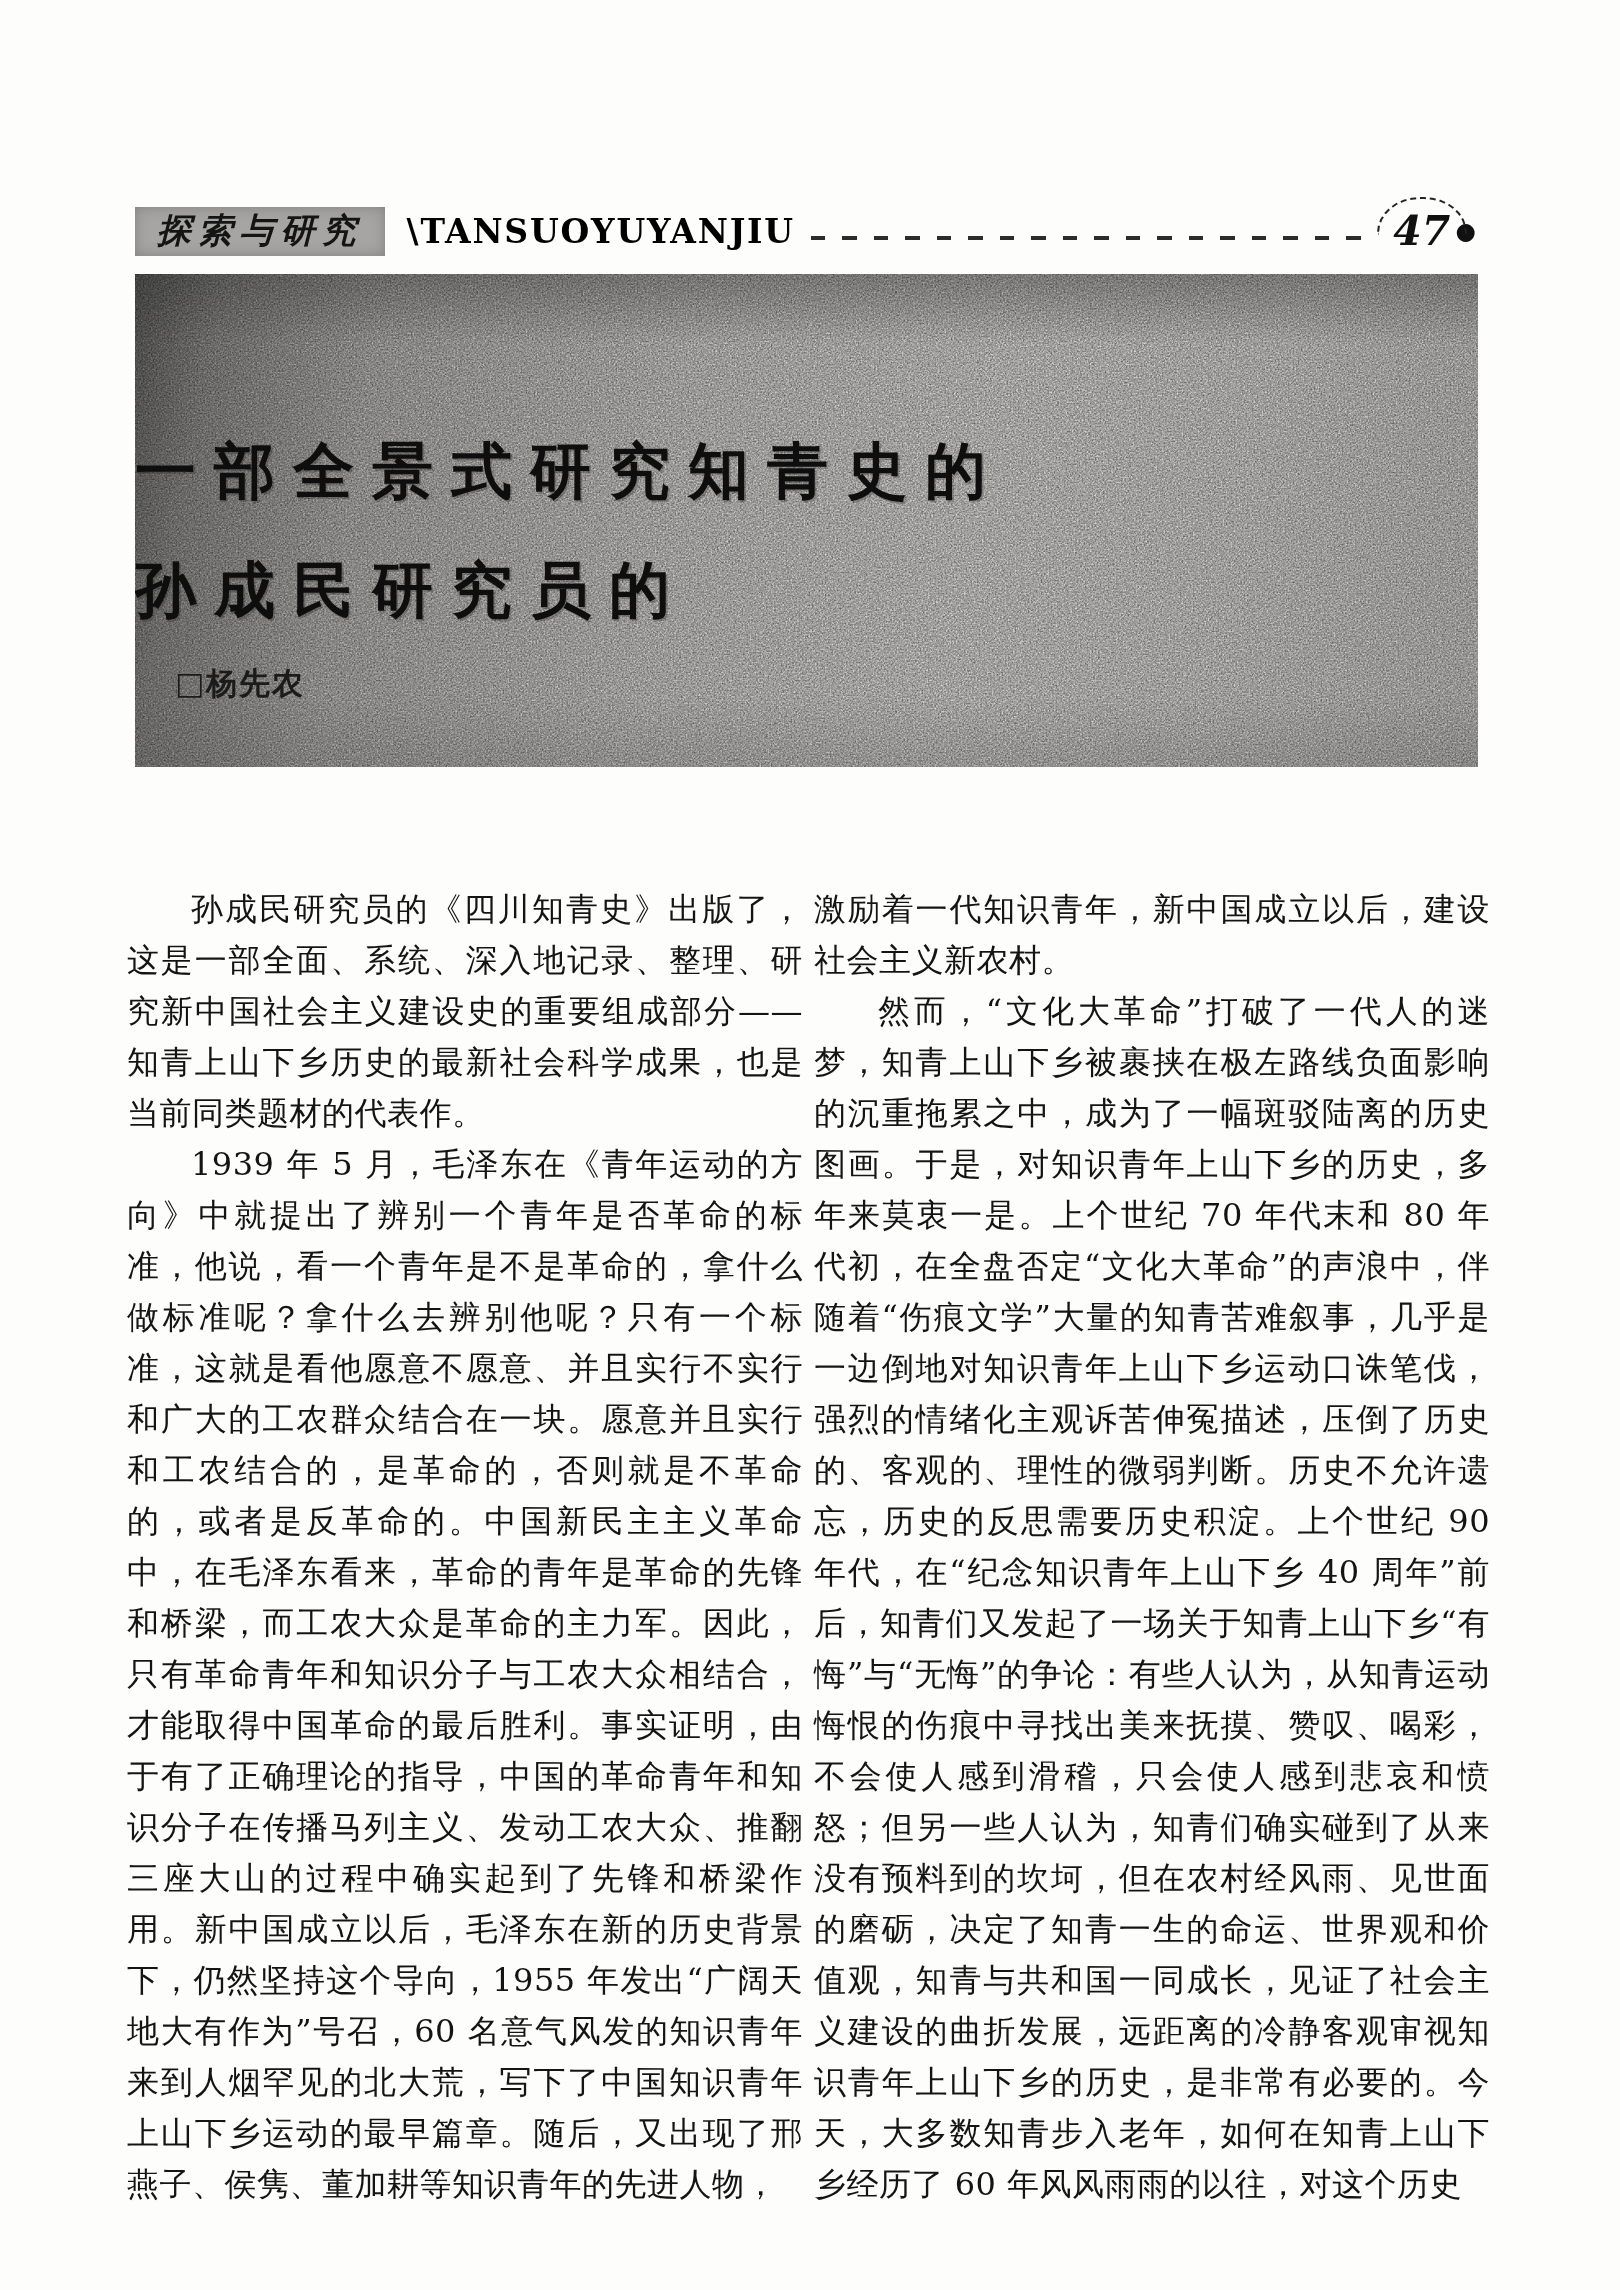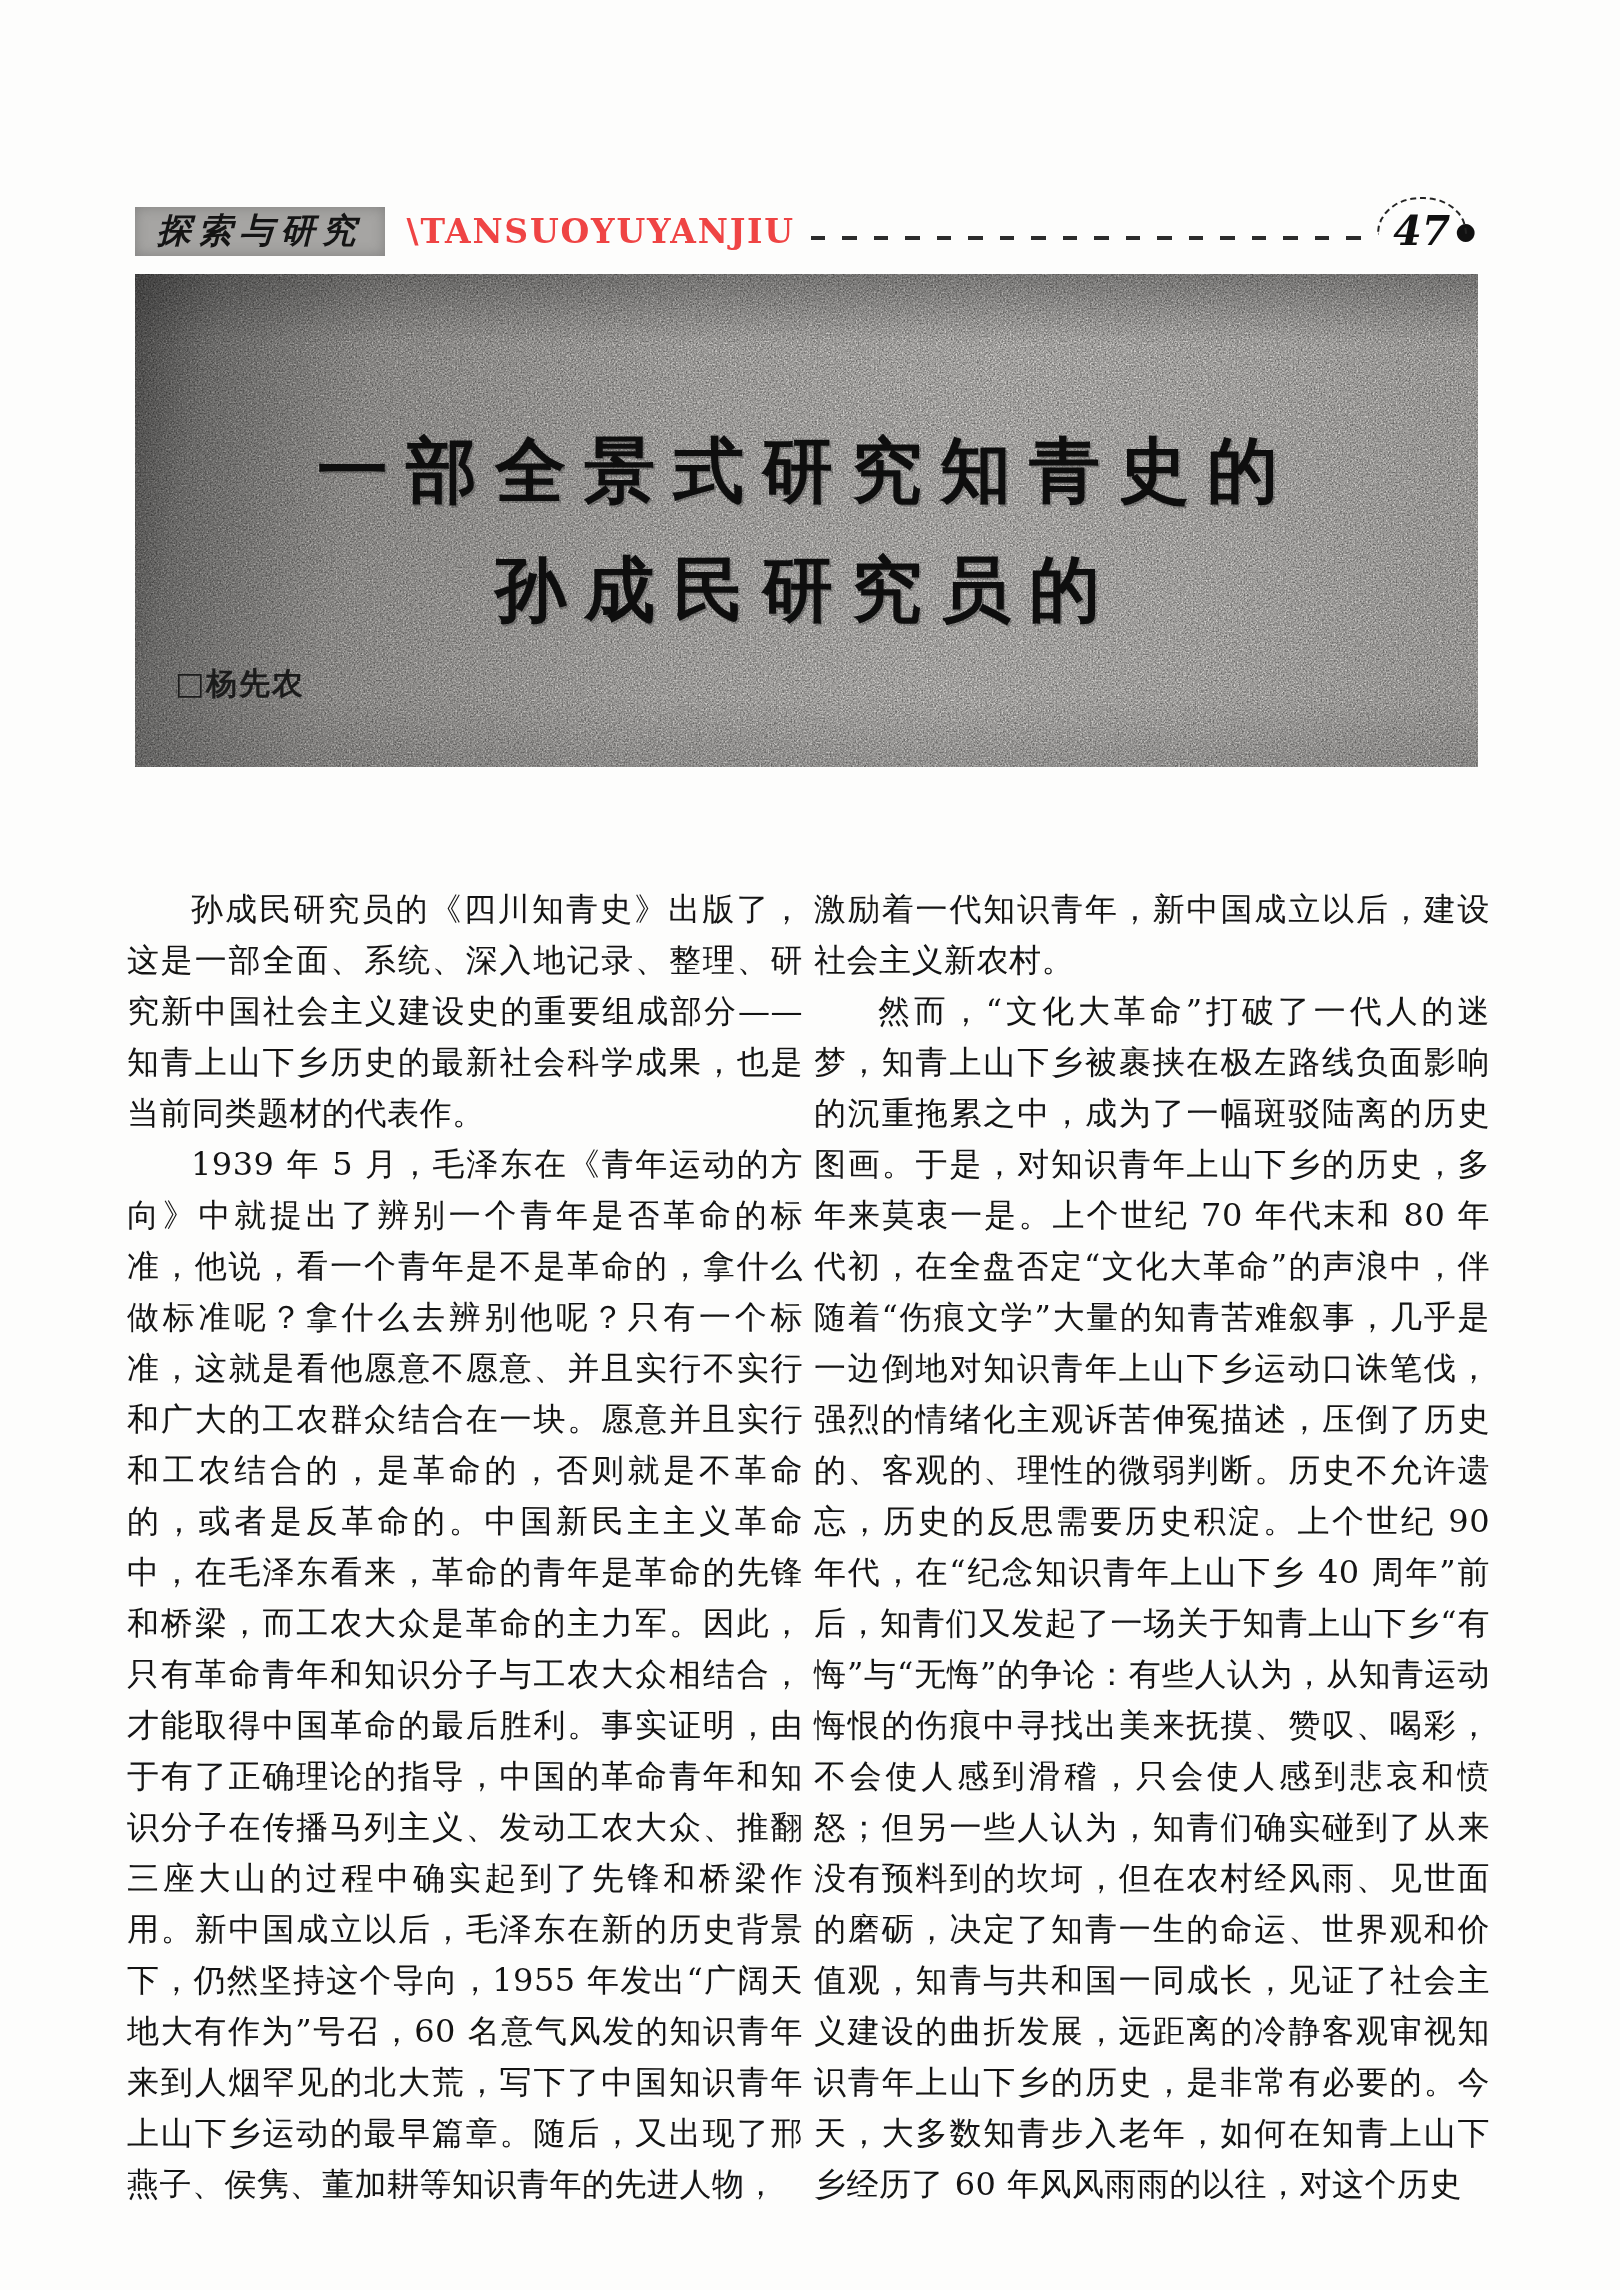--- a/index.html
+++ b/index.html
@@ -19,21 +19,21 @@
   .section-box{
     width:250px;height:49px;flex:0 0 auto;
     background:#a6a5a3;
     display:flex;align-items:center;justify-content:center;
     font-size:34px;font-weight:bold;letter-spacing:7.2px;color:#141414;
     font-style:italic;
     box-shadow:inset 0 0 12.6px rgba(60,60,60,.35);
   }
   .pinyin{
     margin-left:21.6px;flex:0 0 auto;
-    font-size:33px;font-weight:bold;letter-spacing:1.8px;color:#ef4444;
+    font-size:33px;font-weight:bold;letter-spacing:1.8px;color:#000000;
     white-space:nowrap;
   }
   .dashline{
     flex:1 1 auto;height:3.6px;margin:14.4px 14.4px 0 16px;
     background-image:repeating-linear-gradient(90deg,#2c2c2c 0 14.4px,transparent 14.4px 31.5px);
   }
   .pagenum-wrap{
     position:relative;flex:0 0 auto;display:flex;align-items:center;
     padding:0 9px;margin-top:1.8px;font-style:italic;
   }
@@ -48,22 +48,22 @@
   .banner{
     position:absolute;left:135px;top:274px;width:1343px;height:493px;
     background:
       linear-gradient(180deg,rgba(70,70,70,.38) 0%,rgba(120,120,120,0) 14%,rgba(120,120,120,0) 86%,rgba(100,100,100,.18) 100%),
       linear-gradient(100deg,#636261 0%,#8d8c8a 6%,#b5b3b0 18%,#cdcbc8 40%,#d7d5d2 62%,#d3d1ce 80%,#c6c4c1 100%);
     overflow:hidden;
   }
   .grain{position:absolute;left:0;top:0;width:100%;height:100%;opacity:.5;pointer-events:none;}
   .banner-content{position:relative;z-index:2;}
   .title-line{
-    margin:0;text-align:center;
-    font-size:71px;line-height:119px;font-weight:900;
+    margin:0;
+    font-size:61px;line-height:119px;font-weight:900;
     letter-spacing:18px;color:#0e0e0e;
     text-shadow:1.8px 1.8px 0 rgba(20,20,20,.25);
     white-space:nowrap;
   }
   .title-line.first{padding-top:137px;}
   .author{
     text-align:left;margin-top:14.4px;
     font-size:31px;font-weight:600;color:#1b1b1b;letter-spacing:1.8px;padding-left:40px;
   }
   

